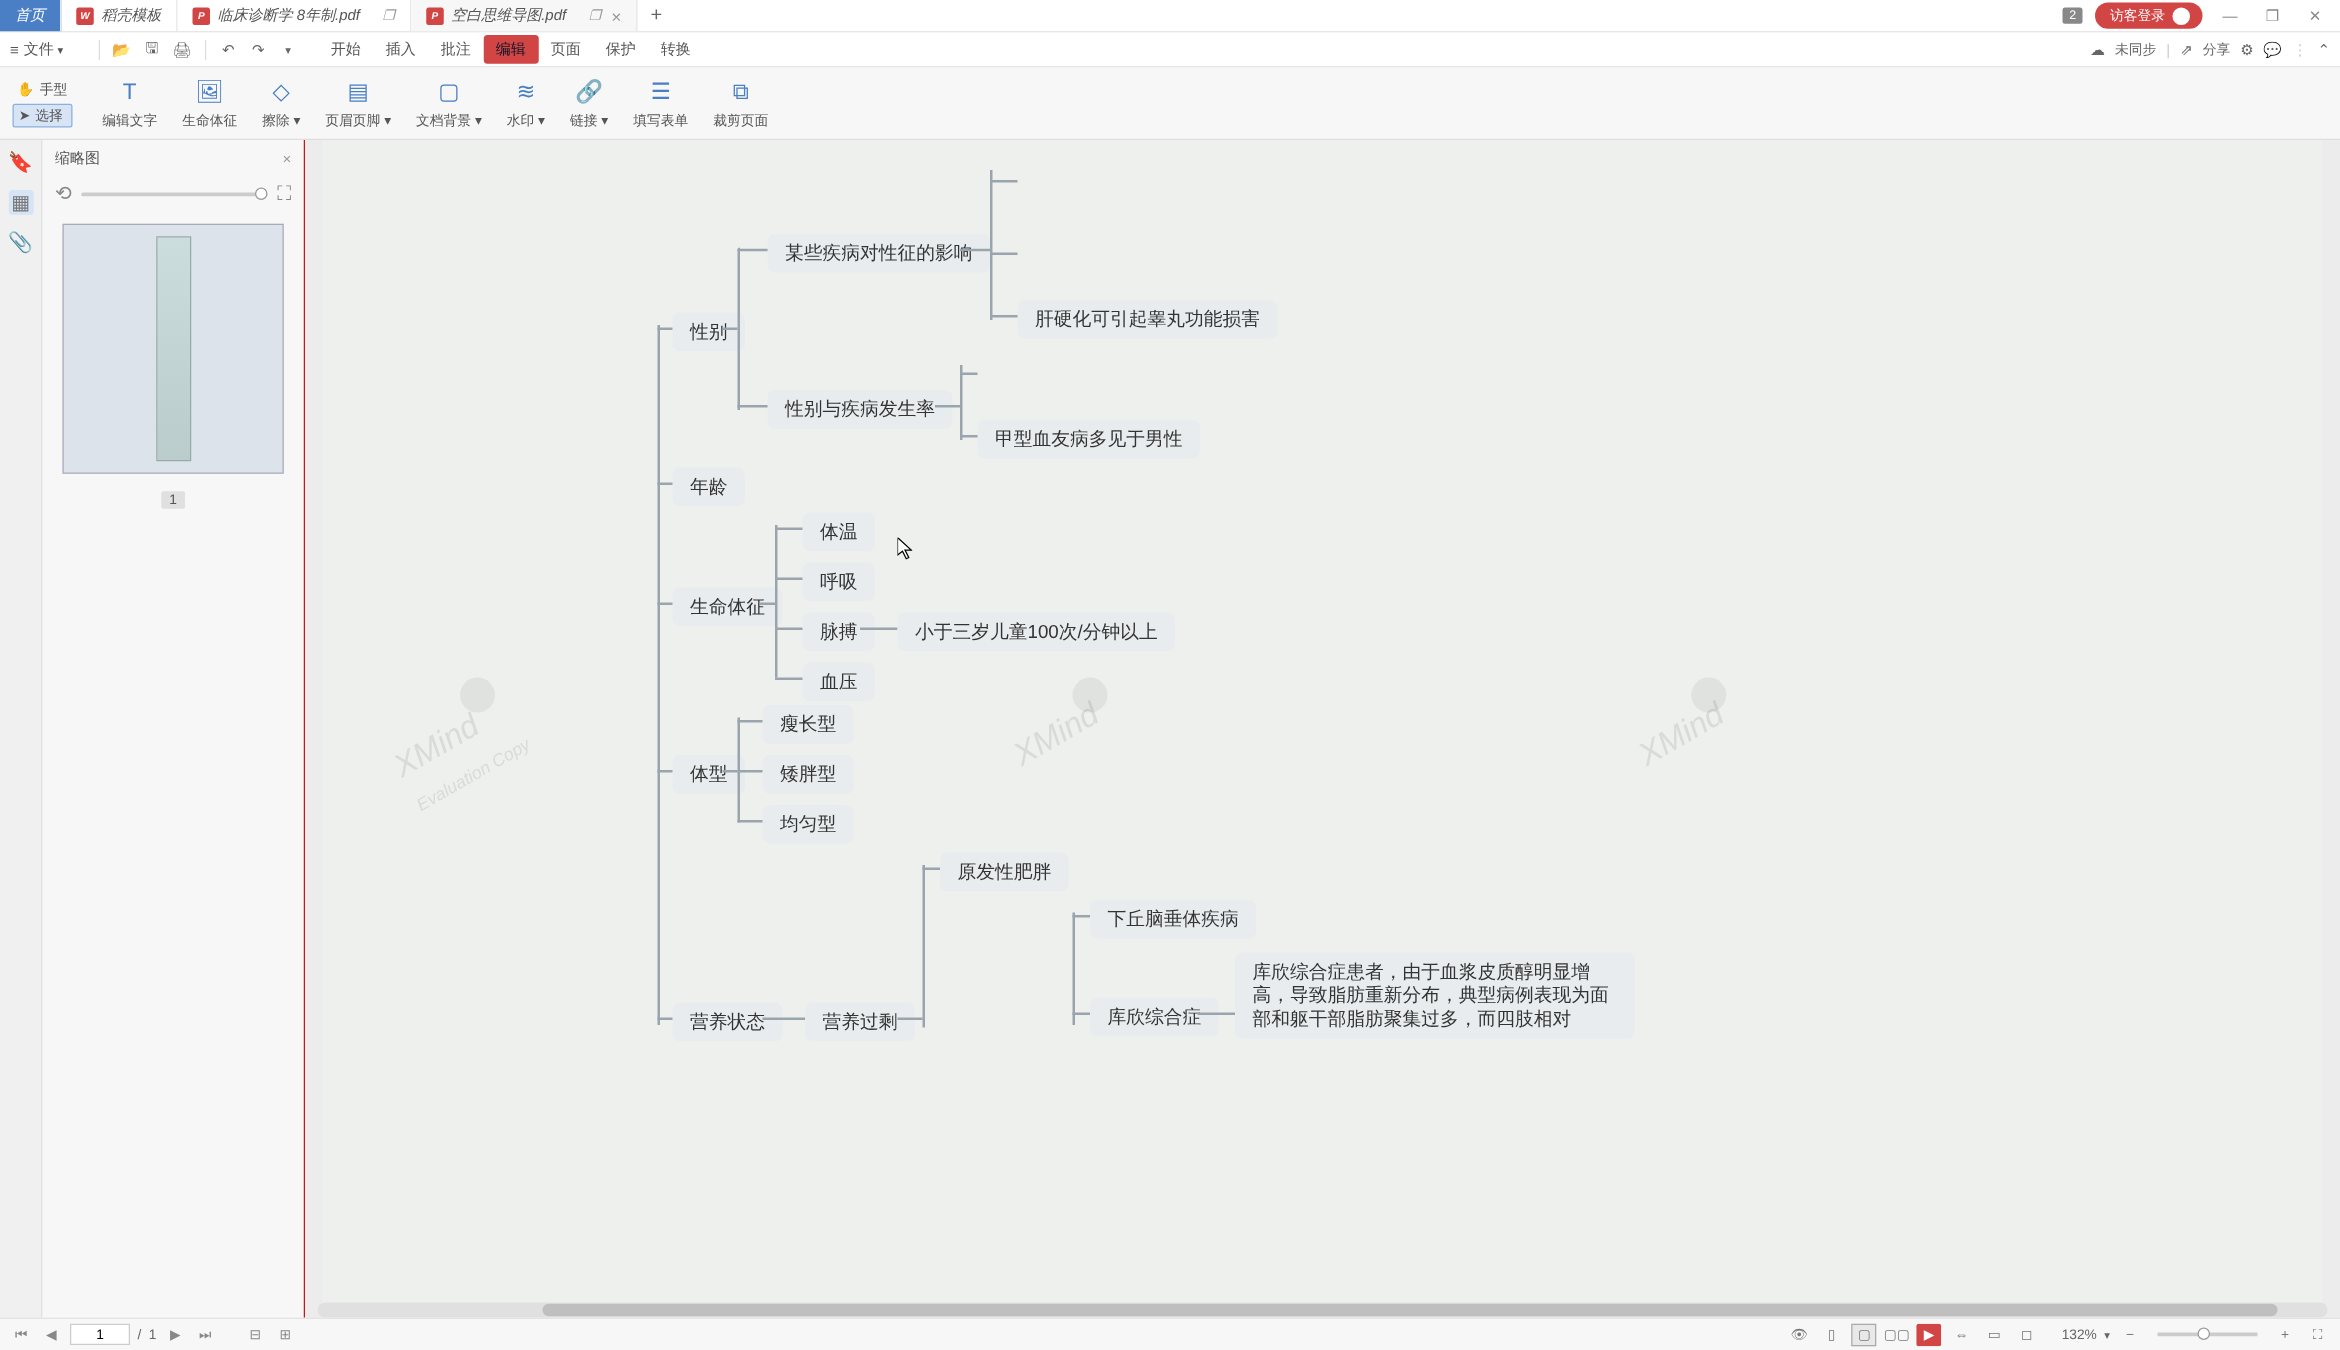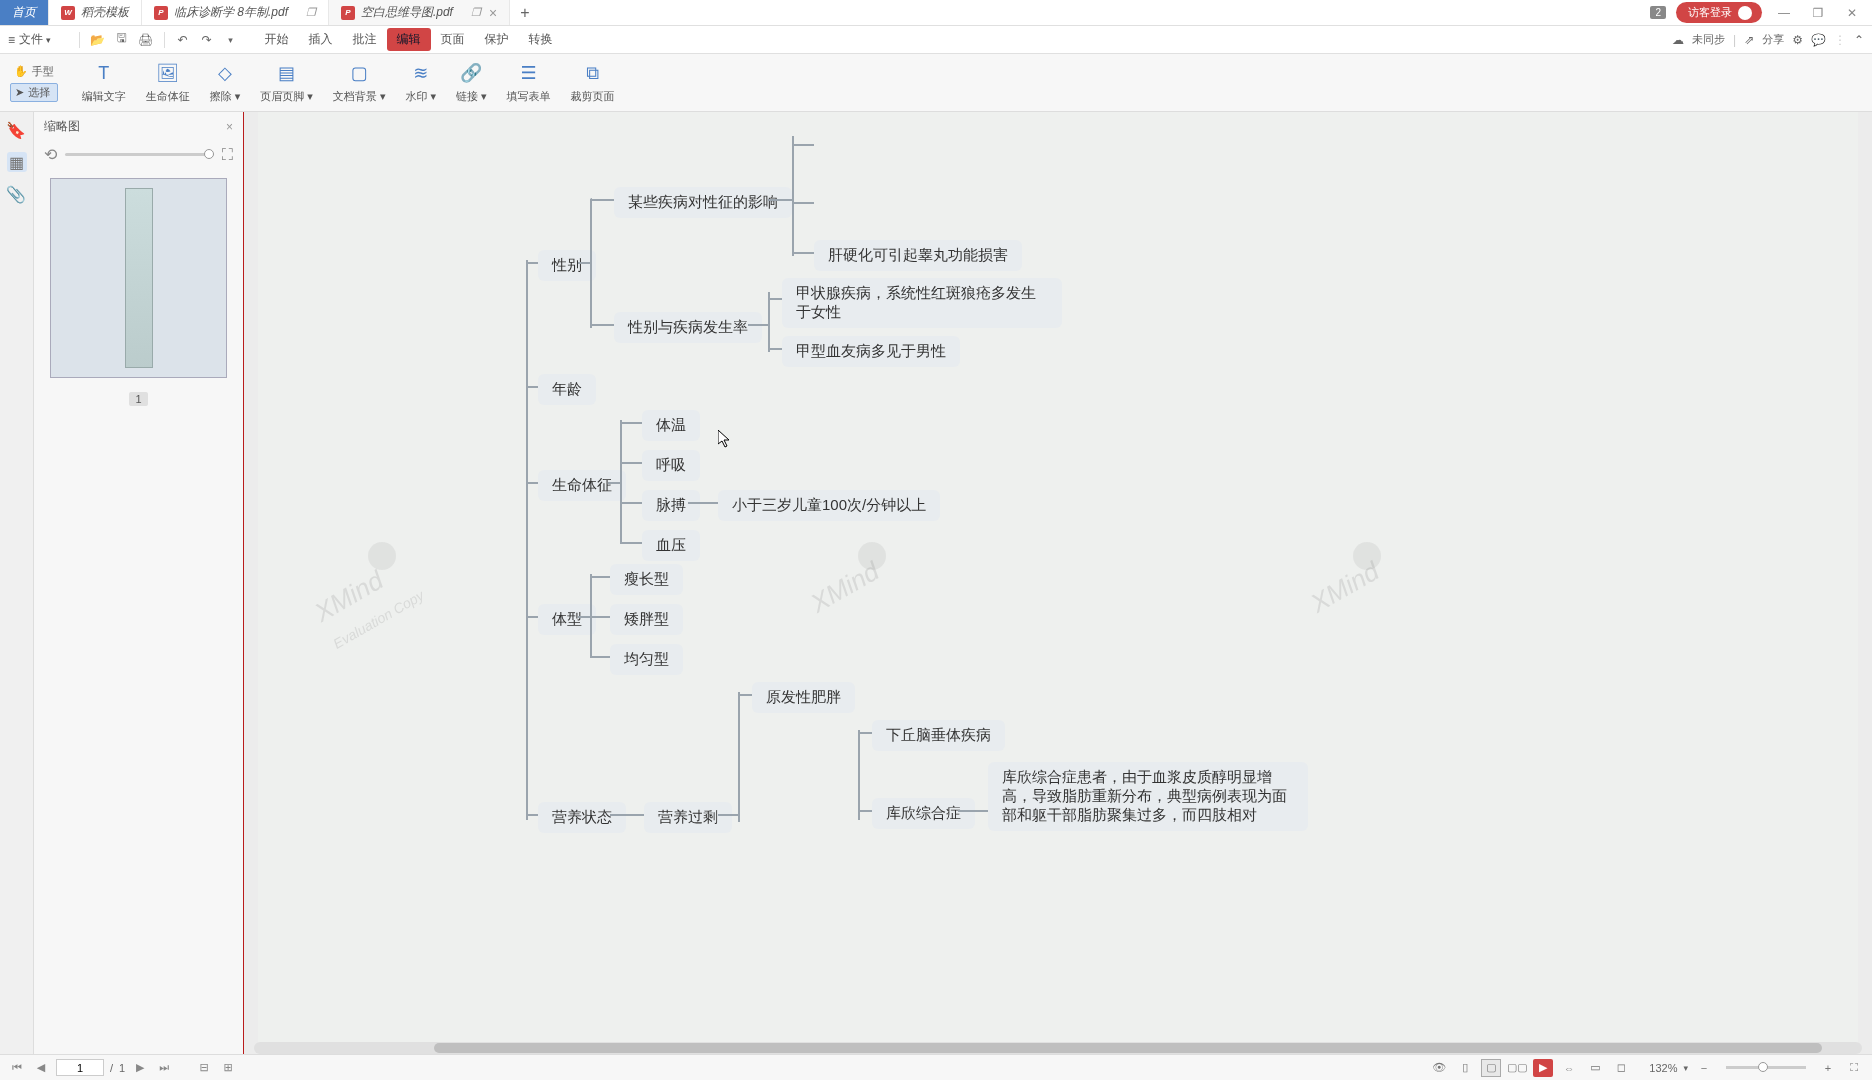--- a/index.html
+++ b/index.html
@@ -250,21 +250,20 @@
       <div class="hline" style="left:534px; top:32px; width:22px;"></div>
       <div class="hline" style="left:534px; top:90px; width:22px;"></div>
       <div class="node" style="left:556px; top:128px;">肝硬化可引起睾丸功能损害</div>
       <div class="hline" style="left:534px; top:140px; width:22px;"></div>
 
       <div class="node" style="left:356px; top:200px;">性别与疾病发生率</div>
       <div class="hline" style="left:332px; top:212px; width:24px;"></div>
       <div style="position:absolute; left:510px; top:180px; width:1.5px; height:60px; background:#9aa4ad;"></div>
       <div class="hline" style="left:490px; top:212px; width:20px;"></div>
 
-      <div class="node" style="left:524px; top:166px; width:280px;">甲状腺疾病，系统性红斑狼疮多发生于女性</div>
       <div class="hline" style="left:510px; top:186px; width:14px;"></div>
       <div class="node" style="left:524px; top:224px;text-align:right;">甲型血友病多见于男性</div>
       <div class="hline" style="left:510px; top:236px; width:14px;"></div>
 
       <div class="node" style="left:280px; top:262px;">年龄</div>
       <div class="hline" style="left:268px; top:274px; width:12px;"></div>
 
       <div class="node" style="left:280px; top:358px;">生命体征</div>
       <div class="hline" style="left:268px; top:370px; width:12px;"></div>
       <div style="position:absolute; left:362px; top:308px; width:1.5px; height:122px; background:#9aa4ad;"></div>

